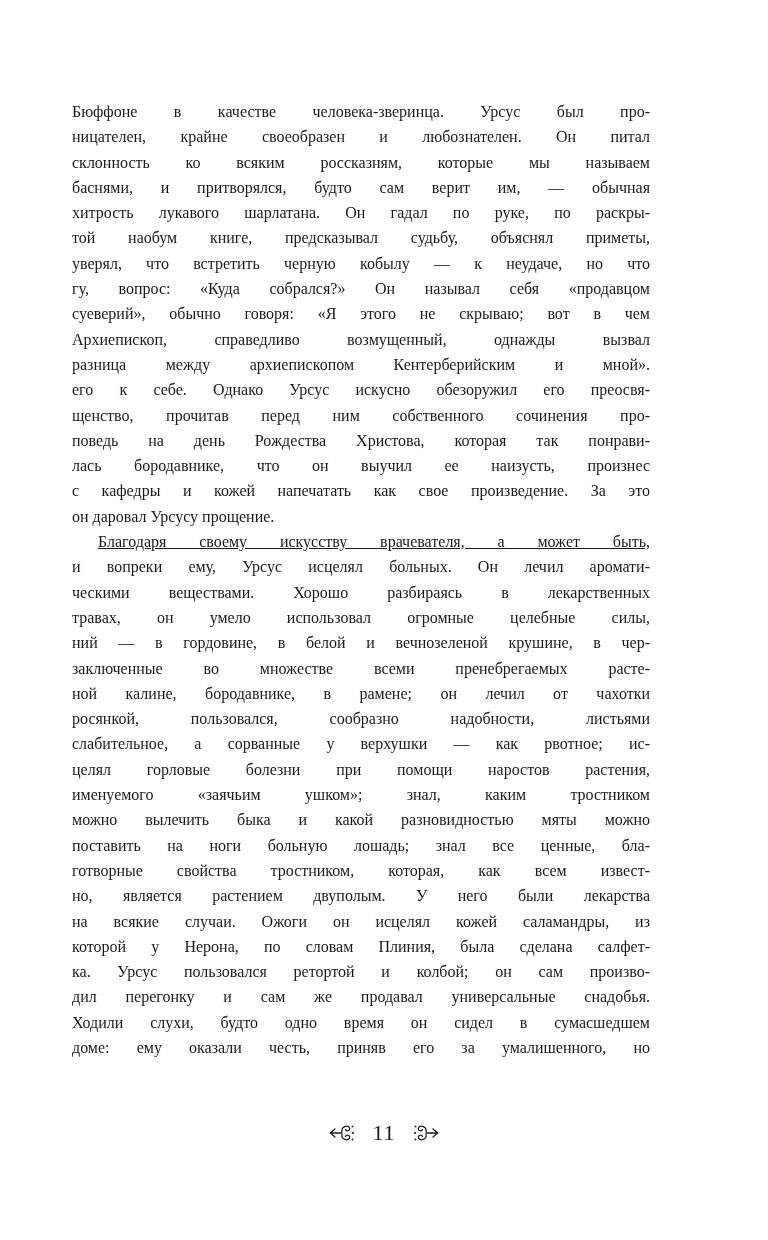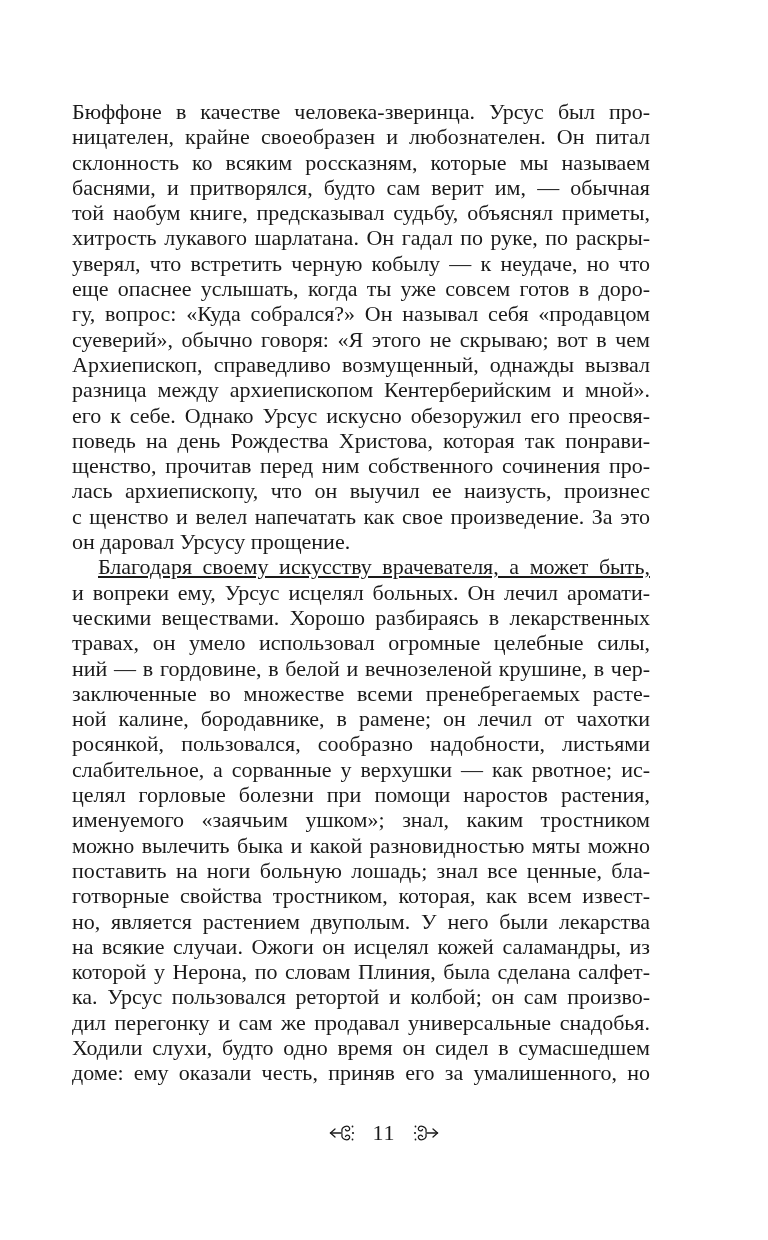--- a/index.html
+++ b/index.html
@@ -14,21 +14,21 @@
     background: #ffffff;
     overflow: hidden;
     font-family: "Liberation Serif", "DejaVu Serif", serif;
     color: #1a1a1a;
   }
   .text-block {
     position: absolute;
     left: 72px;
     top: 99px;
     width: 578px;
-    font-size: 22px;
+    font-size: 16px;
     line-height: 25.3px;
     color: #1a1a1a;
   }
   .text-line {
     text-align: justify;
     text-align-last: justify;
     -moz-text-align-last: justify;
     white-space: normal;
   }
   .text-line.indent {
@@ -66,33 +66,32 @@
 </head>
 <body>
 
 <div class="page">
 
   <div class="text-block">
       <div class="text-line">Бюффоне в качестве человека-зверинца. Урсус был про-</div>
       <div class="text-line">ницателен, крайне своеобразен и любознателен. Он питал</div>
       <div class="text-line">склонность ко всяким россказням, которые мы называем</div>
       <div class="text-line">баснями, и притворялся, будто сам верит им, — обычная</div>
+      <div class="text-line">хитрость лукавого шарлатана. Он гадал по руке, по раскры-</div>
       <div class="text-line">той наобум книге, предсказывал судьбу, объяснял приметы,</div>
-      <div class="text-line">хитрость лукавого шарлатана. Он гадал по руке, по раскры-</div>
       <div class="text-line">уверял, что встретить черную кобылу — к неудаче, но что</div>
-      <div class="text-line">еще опаснее услышать, когда ты уже совсем готов в доро-</div>
       <div class="text-line">гу, вопрос: «Куда собрался?» Он называл себя «продавцом</div>
       <div class="text-line">суеверий», обычно говоря: «Я этого не скрываю; вот в чем</div>
       <div class="text-line">Архиепископ, справедливо возмущенный, однажды вызвал</div>
       <div class="text-line">разница между архиепископом Кентерберийским и мной».</div>
       <div class="text-line">его к себе. Однако Урсус искусно обезоружил его преосвя-</div>
+      <div class="text-line">щенство, прочитав перед ним собственного сочинения про-</div>
       <div class="text-line">поведь на день Рождества Христова, которая так понрави-</div>
-      <div class="text-line">щенство, прочитав перед ним собственного сочинения про-</div>
-      <div class="text-line">лась архиепископу, что он выучил ее наизусть, произнес</div>
-      <div class="text-line">с щенство и велел напечатать как свое произведение. За это</div>
+      <div class="text-line">лась бородавнике, что он выучил ее наизусть, произнес</div>
+      <div class="text-line">с кафедры и кожей напечатать как свое произведение. За это</div>
       <div class="text-line last-left">он даровал Урсусу прощение.</div>
       <div class="text-line indent">Благодаря своему искусству врачевателя, а может быть,</div>
       <div class="text-line">и вопреки ему, Урсус исцелял больных. Он лечил аромати-</div>
       <div class="text-line">ческими веществами. Хорошо разбираясь в лекарственных</div>
       <div class="text-line">травах, он умело использовал огромные целебные силы,</div>
       <div class="text-line">ний — в гордовине, в белой и вечнозеленой крушине, в чер-</div>
       <div class="text-line">заключенные во множестве всеми пренебрегаемых расте-</div>
       <div class="text-line">ной калине, бородавнике, в рамене; он лечил от чахотки</div>
       <div class="text-line">росянкой, пользовался, сообразно надобности, листьями</div>
       <div class="text-line">слабительное, а сорванные у верхушки — как рвотное; ис-</div>

